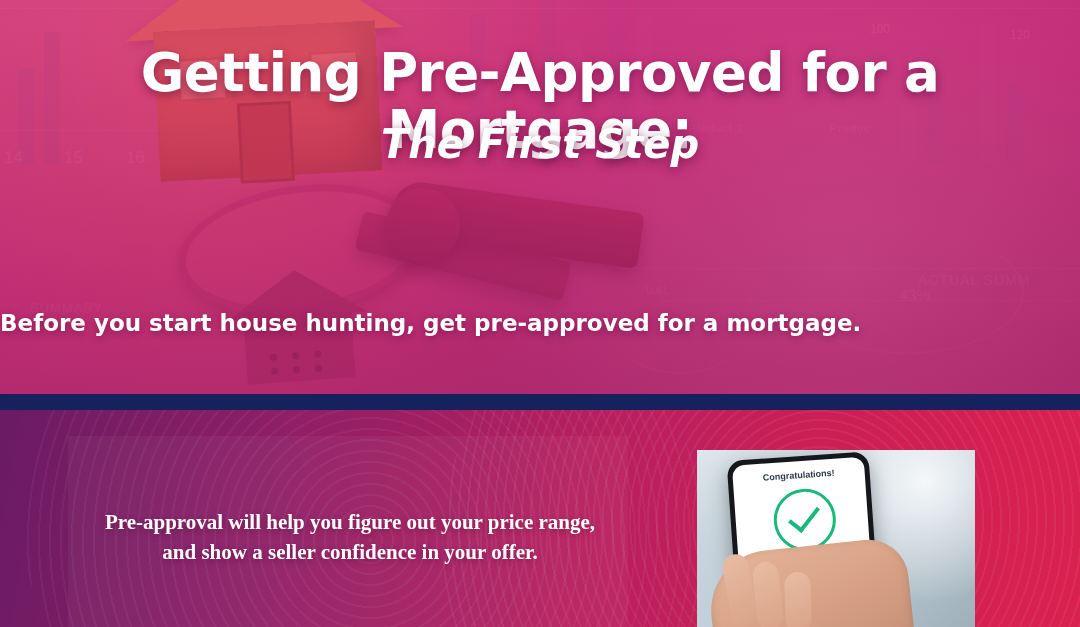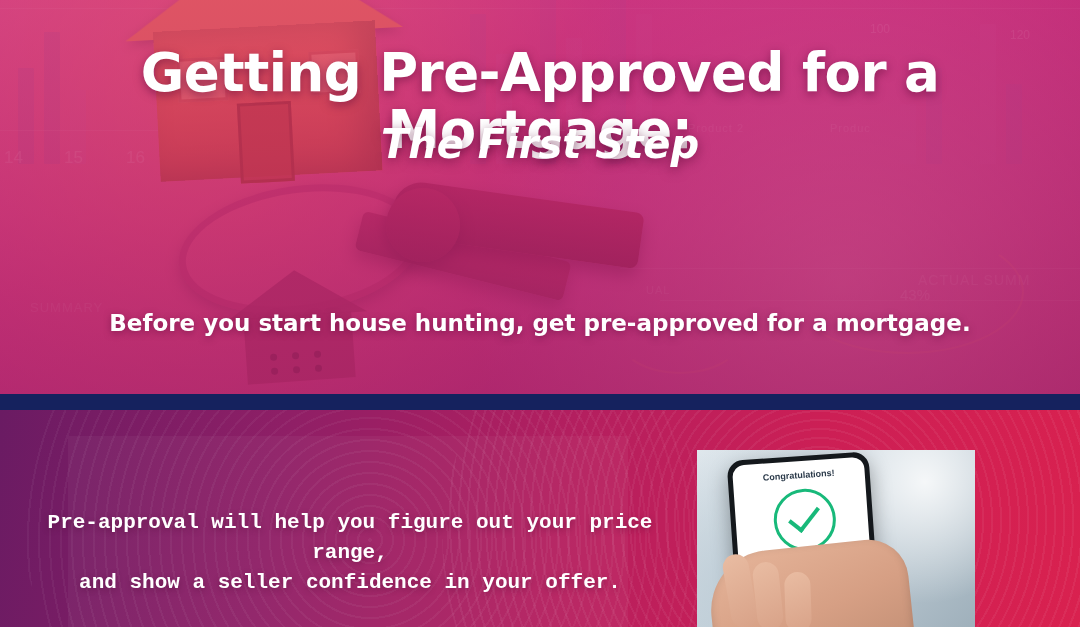--- a/index.html
+++ b/index.html
@@ -204,21 +204,21 @@
     font-style: italic;
     font-size: 40px;
     line-height: 1.05;
     text-shadow: 0 3px 12px rgba(90,10,55,0.6);
     font-family: "DejaVu Sans", sans-serif;
   }
   .hero-sub {
     position: absolute;
     left: 0; top: 310px;
     width: 1080px;
-    text-align: center;
+    text-align: left;
     color: #ffffff;
     font-size: 23px;
     font-weight: bold;
     text-shadow: 0 2px 7px rgba(90,10,55,0.5);
     font-family: "DejaVu Sans", sans-serif;
   }
 
   
   .divider {
     position: absolute;
@@ -270,21 +270,21 @@
   .lower-text {
     position: absolute;
     left: 40px; top: 98px;
     width: 620px;
     text-align: center;
     color: #ffffff;
     font-size: 21px;
     font-weight: bold;
     line-height: 1.42;
     text-shadow: 0 2px 6px rgba(70,5,45,0.4);
-    font-family: Liberation Mono, monospace;
+    font-family: Liberation Serif, serif;
   }
 
   
   .phone-photo {
     position: absolute;
     left: 697px; top: 40px;
     width: 278px; height: 177px;
     overflow: hidden;
     background: linear-gradient(145deg, #cfd9e0 0%, #b9c6d0 45%, #97a8b4 100%);
   }

